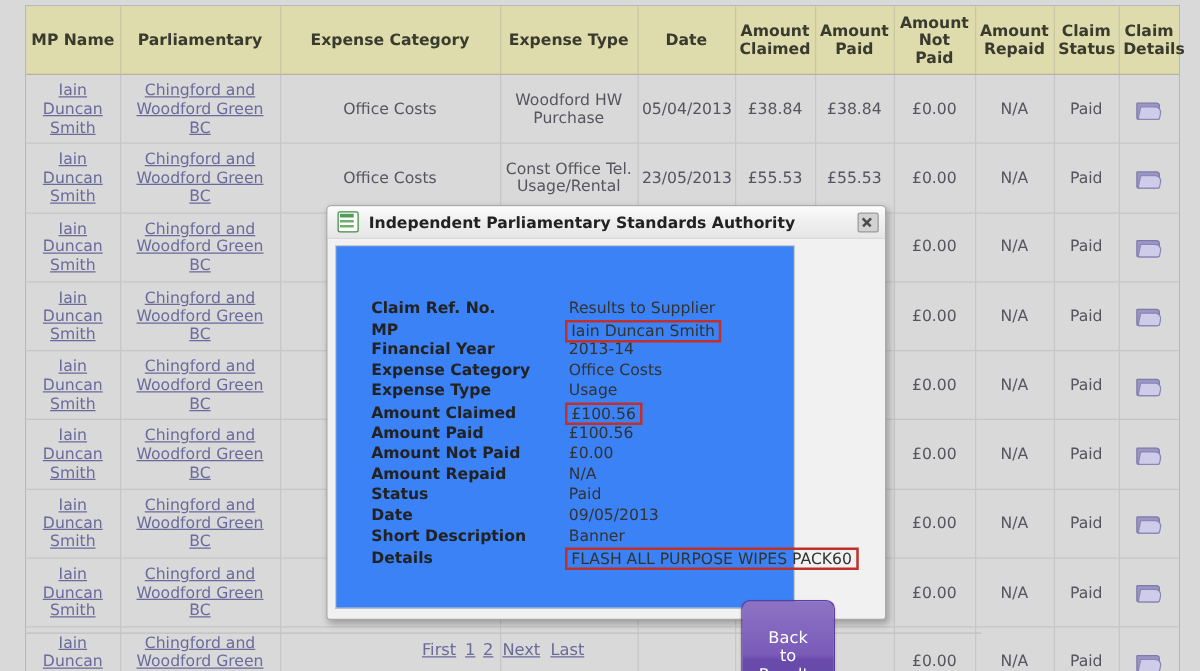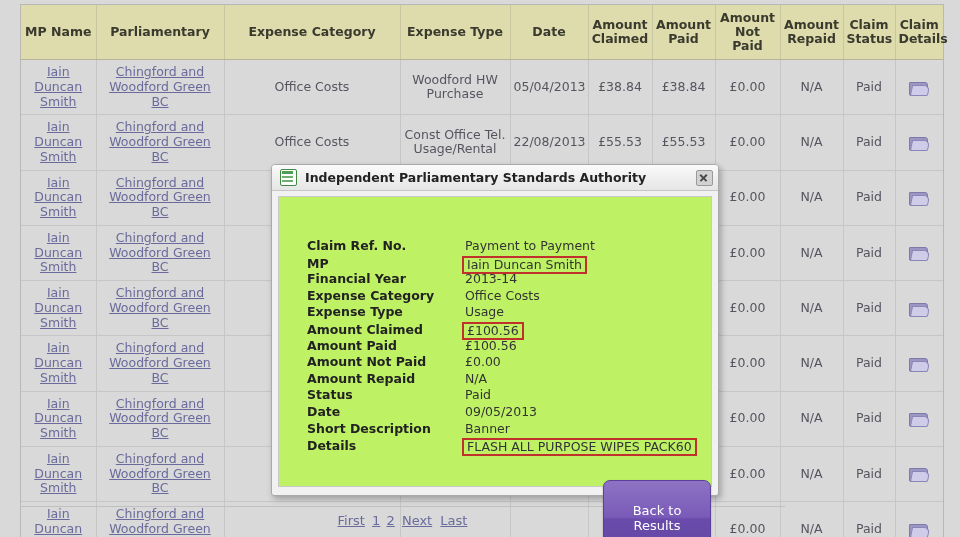--- a/index.html
+++ b/index.html
@@ -129,21 +129,21 @@
     color: #6a6a9c;
     text-decoration: underline;
     cursor: pointer;
     margin: 0 2px;
   }
   .pager .num { margin: 0 1px; }
 
   
   .dialog {
     position: absolute;
-    left: 271px;
+    left: 261px;
     top: 164px;
     width: 448px;
     height: 332px;
     background: #f1f1f1;
     border: 1px solid #a9a9a9;
     border-radius: 4px 4px 3px 3px;
     box-shadow: 2px 3px 6px rgba(0,0,0,0.28);
     box-sizing: border-box;
   }
 
@@ -207,23 +207,23 @@
     width: 9px; height: 1.6px;
     background: #4a4a4a;
   }
   .dlg-close::before { transform: rotate(45deg); }
   .dlg-close::after  { transform: rotate(-45deg); }
 
   .dialog-body {
     position: absolute;
     left: 6px;
     top: 31px;
-    width: 434px;
+    width: 368px;
     height: 291px;
-    background: #bef264;
+    background: #3b82f6;
     border: 1px solid #c9c9c9;
     box-sizing: border-box;
   }
 
   .detail-list {
     position: absolute;
     left: 28px;
     top: 41px;
     width: 390px;
   }
@@ -320,21 +320,21 @@
             <td>£0.00</td>
             <td>N/A</td>
             <td>Paid</td>
             <td><span class="folder-icon"></span></td>
           </tr>
           <tr>
             <td><span class="celllink">Iain Duncan Smith</span></td>
             <td><span class="celllink">Chingford and Woodford Green BC</span></td>
             <td>Office Costs</td>
             <td>Const Office Tel. Usage/Rental</td>
-            <td>22/08/2013</td>
+            <td>23/05/2013</td>
             <td>£55.53</td>
             <td>£55.53</td>
             <td>£0.00</td>
             <td>N/A</td>
             <td>Paid</td>
             <td><span class="folder-icon"></span></td>
           </tr>
           <tr>
             <td><span class="celllink">Iain Duncan Smith</span></td>
             <td><span class="celllink">Chingford and Woodford Green BC</span></td>
@@ -442,21 +442,21 @@
     <div class="dialog-titlebar">
       <span class="dlg-icon"></span>
       <span class="dlg-title">Independent Parliamentary Standards Authority</span>
       <span class="dlg-close"></span>
     </div>
 
     <div class="dialog-body">
       <div class="detail-list" id="detail-list">
           <div class="detail-row">
             <div class="detail-label">Claim Ref. No.</div>
-            <div class="detail-value">Payment to Payment</div>
+            <div class="detail-value">Results to Supplier</div>
           </div>
           <div class="detail-row">
             <div class="detail-label">MP</div>
             <div class="detail-value boxed">Iain Duncan Smith</div>
           </div>
           <div class="detail-row">
             <div class="detail-label">Financial Year</div>
             <div class="detail-value">2013-14</div>
           </div>
           <div class="detail-row">

